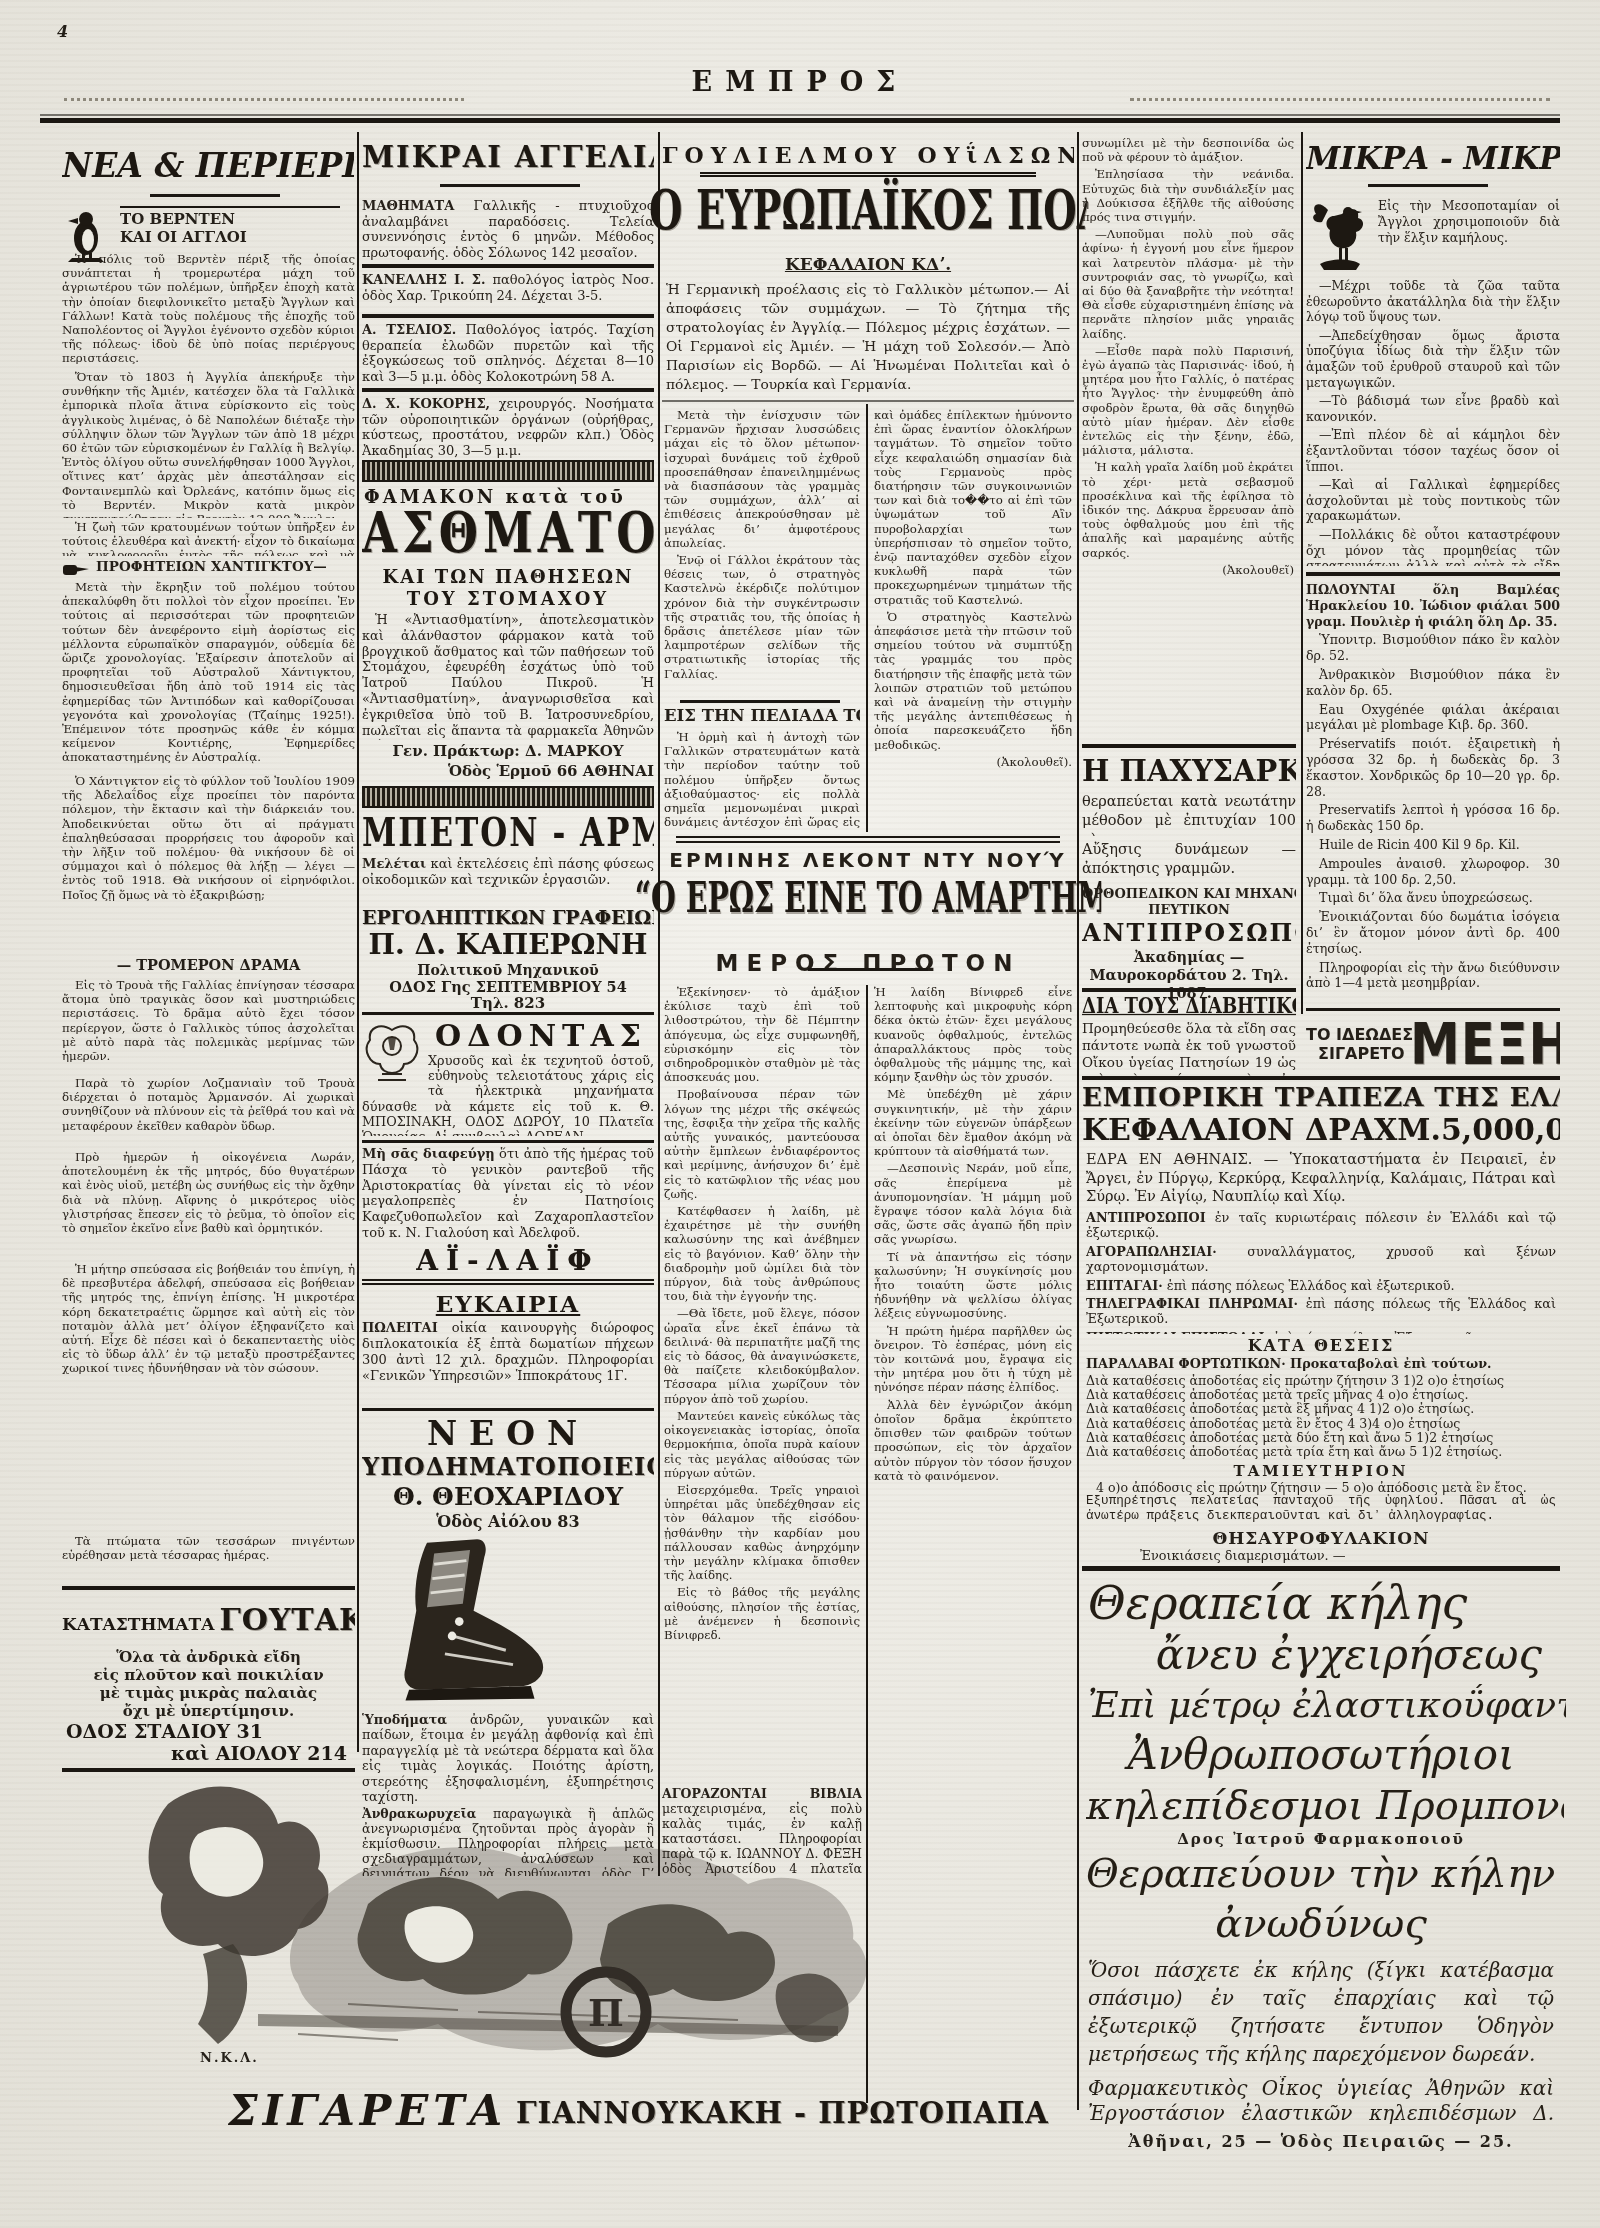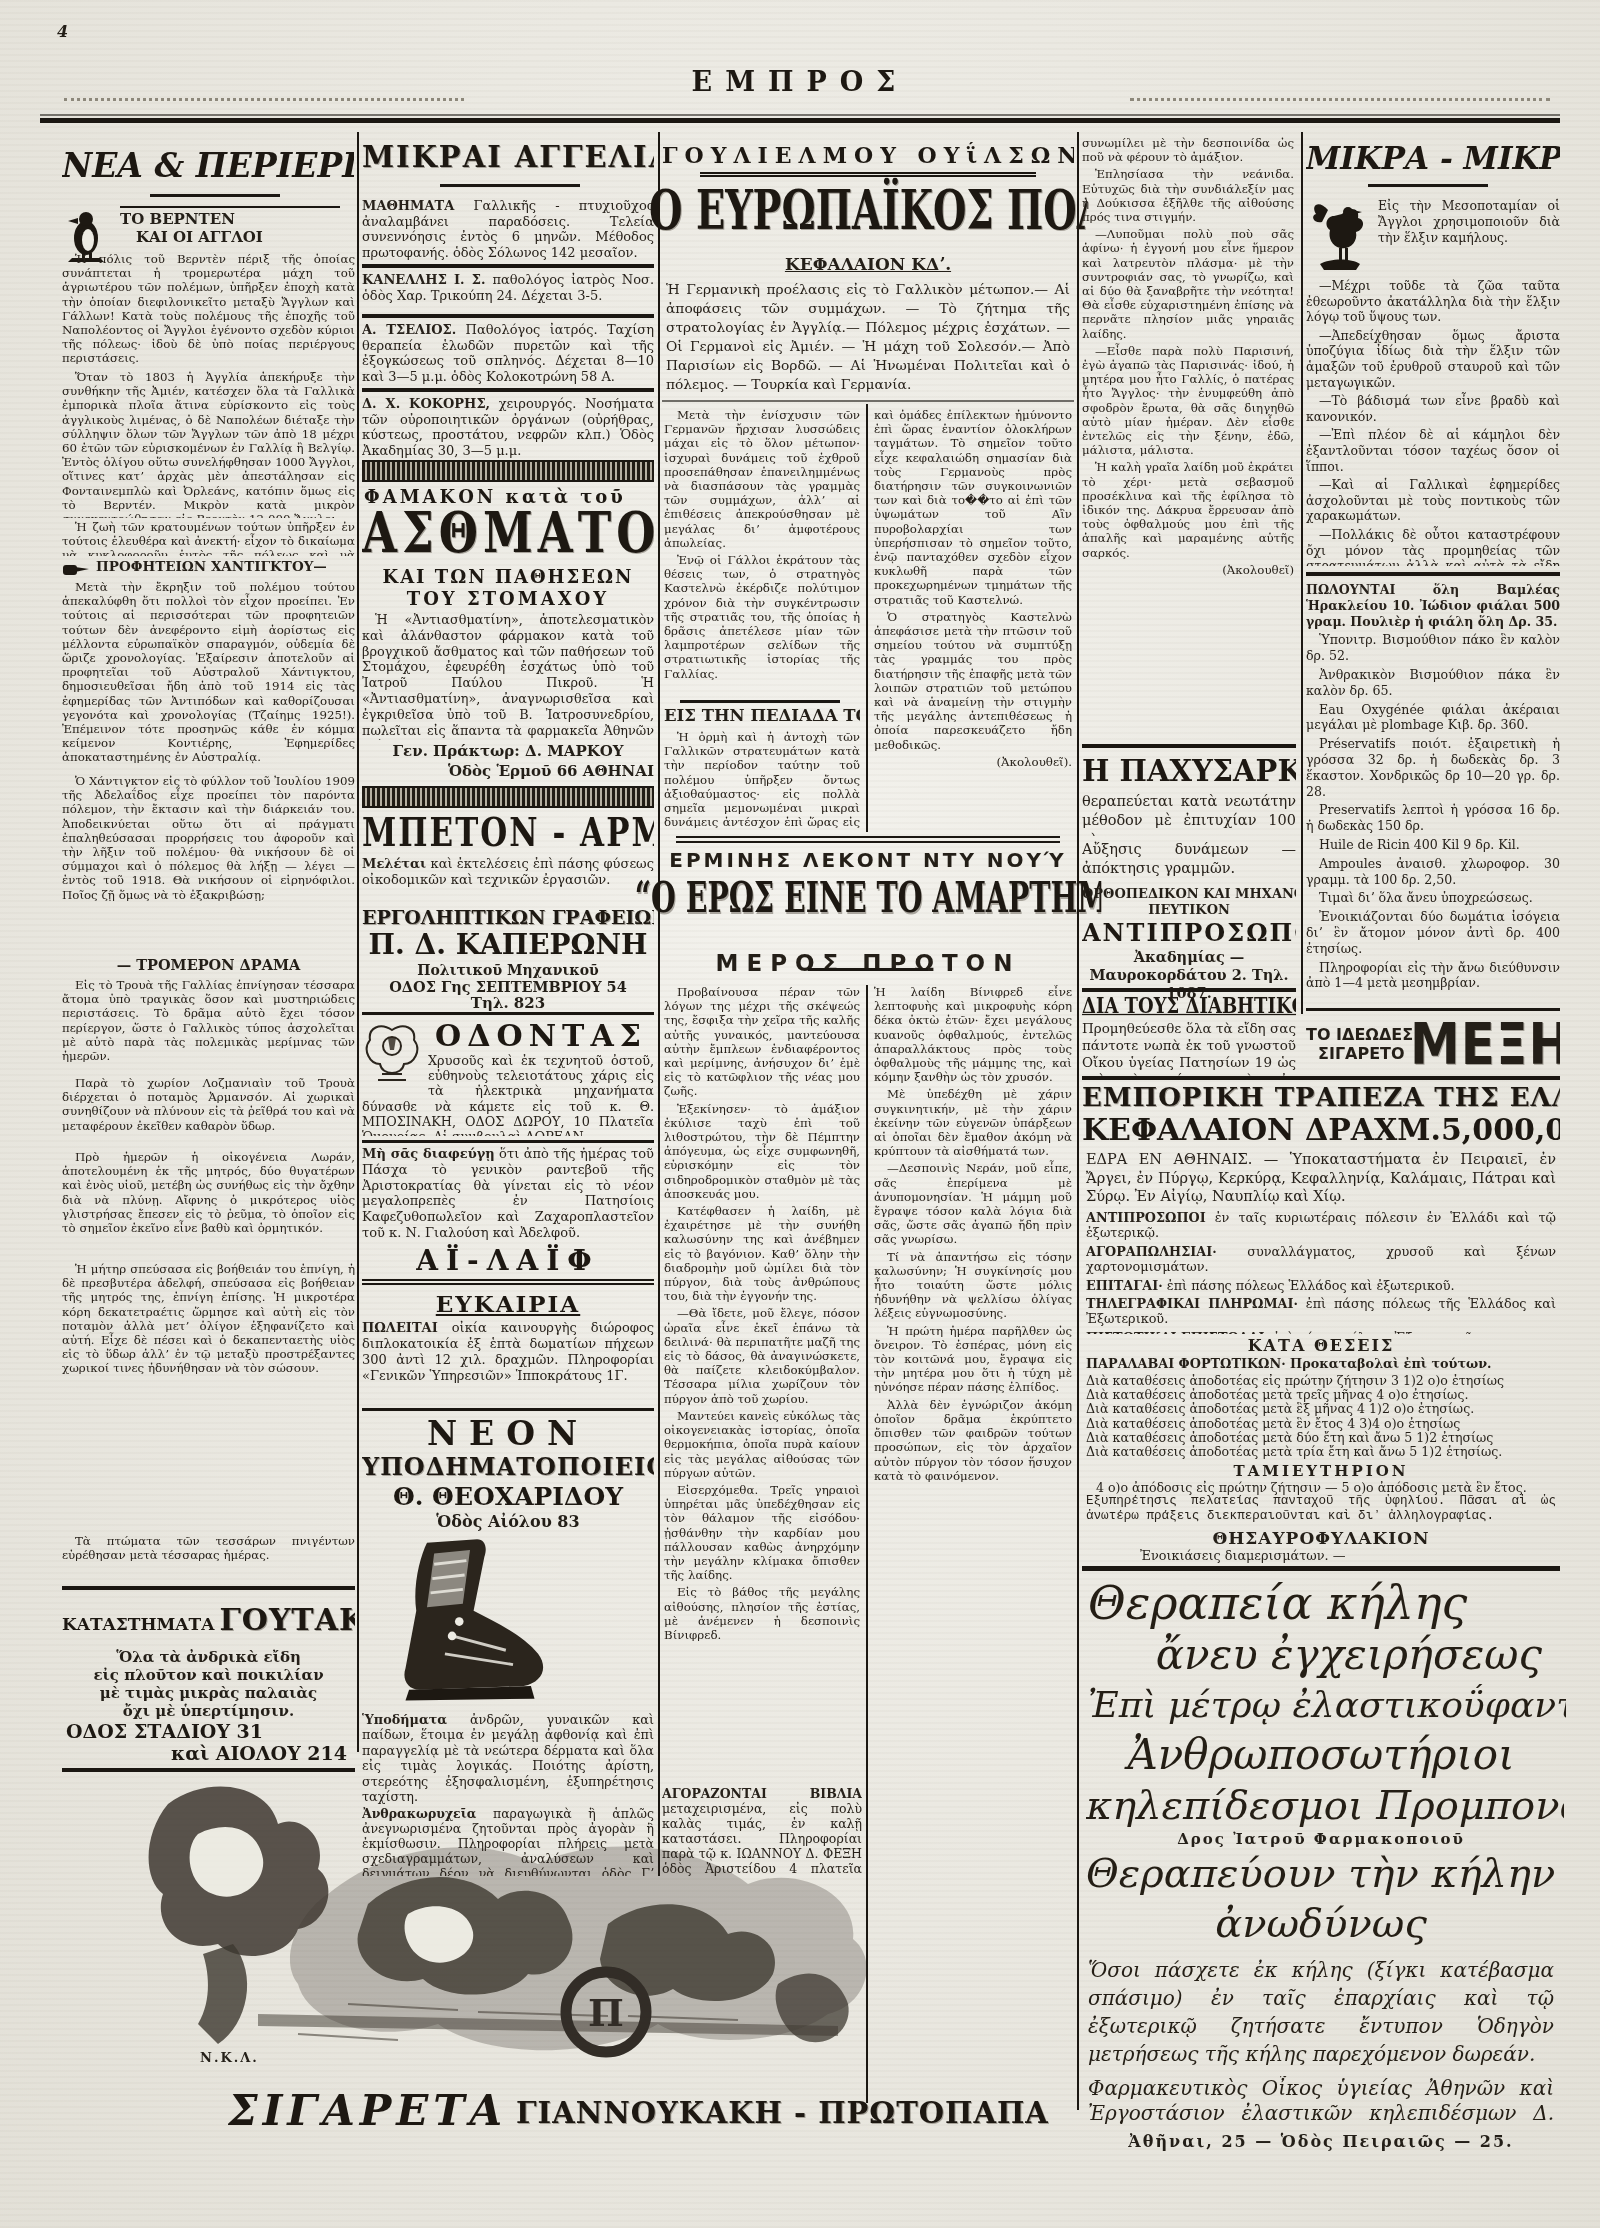--- a/index.html
+++ b/index.html
@@ -54,21 +54,21 @@
       <ellipse class="ink2" cx="22" cy="30" rx="12" ry="17"></ellipse>
       <circle class="ink2" cx="22" cy="11" r="7"></circle>
       <polygon class="ink2" points="14,10 4,13 14,16"></polygon>
       <ellipse fill="#edebe3" cx="24" cy="32" rx="6" ry="11"></ellipse>
       <path class="ink2" d="M8 50 L36 50 L40 54 L4 54 Z"></path>
       <rect class="ink2" x="18" y="45" width="3" height="6"></rect>
         <rect class="ink2" x="25" y="45" width="3" height="6"></rect>
     </svg>
   </span>
   <div class="abs b" style="left:120px;top:206px;width:220px;font-size:15px;border-top:2px solid #1b1712;padding-top:2px;">ΤΟ ΒΕΡΝΤΕΝ</div>
-  <div class="abs b" style="left:136px;top:228px;width:220px;font-size:15px;">ΚΑΙ ΟΙ ΑΓΓΛΟΙ</div>
+  <div class="abs b" style="left:120px;top:228px;width:220px;font-size:15px;">ΚΑΙ ΟΙ ΑΓΓΛΟΙ</div>
   <div class="abs j" style="left:62px;top:252px;width:293px;height:116px;">
       <p>Ἡ πόλις τοῦ Βερντὲν πέριξ τῆς ὁποίας συνάπτεται ἡ τρομερωτέρα μάχη τοῦ ἀγριωτέρου τῶν πολέμων, ὑπῆρξεν ἐποχὴ κατὰ τὴν ὁποίαν διεφιλονικεῖτο μεταξὺ Ἄγγλων καὶ Γάλλων! Κατὰ τοὺς πολέμους τῆς ἐποχῆς τοῦ Ναπολέοντος οἱ Ἄγγλοι ἐγένοντο σχεδὸν κύριοι τῆς πόλεως· ἰδοὺ δὲ ὑπὸ ποίας περιέργους περιστάσεις.</p>
     </div>
   <div class="abs j" style="left:62px;top:370px;width:293px;height:148px;">
       <p>Ὅταν τὸ 1803 ἡ Ἀγγλία ἀπεκήρυξε τὴν συνθήκην τῆς Ἀμιέν, κατέσχεν ὅλα τὰ Γαλλικὰ ἐμπορικὰ πλοῖα ἅτινα εὑρίσκοντο εἰς τοὺς ἀγγλικοὺς λιμένας, ὁ δὲ Ναπολέων διέταξε τὴν σύλληψιν ὅλων τῶν Ἄγγλων τῶν ἀπὸ 18 μέχρι 60 ἐτῶν τῶν εὑρισκομένων ἐν Γαλλίᾳ ἢ Βελγίῳ. Ἐντὸς ὀλίγου οὕτω συνελήφθησαν 1000 Ἄγγλοι, οἵτινες κατʼ ἀρχὰς μὲν ἀπεστάλησαν εἰς Φονταινεμπλὼ καὶ Ὀρλεάνς, κατόπιν ὅμως εἰς τὸ Βερντέν. Μικρὸν κατὰ μικρὸν συνεκεντρώθησαν εἰς Βερντὲν 12,000 Ἄγγλοι.</p>
     </div>
   <div class="abs j" style="left:62px;top:520px;width:293px;height:36px;">
       <p>Ἡ ζωὴ τῶν κρατουμένων τούτων ὑπῆρξεν ἐν τούτοις ἐλευθέρα καὶ ἀνεκτή· εἶχον τὸ δικαίωμα νὰ κυκλοφοροῦν ἐντὸς τῆς πόλεως καὶ νὰ ἐπικοινωνοῦν μὲ τοὺς κατοίκους, οὕτως ὥστε ἡ μικρὰ φρουριακὴ πόλις ἔλαβε κατʼ ὀλίγον ὄψιν ἀγγλικῆς ἀποικίας.</p>
     </div>
   <span class="abs" style="left:62px;top:560px;width:28px;height:18px;">
@@ -262,22 +262,22 @@
       <p>Ὁ στρατηγὸς Καστελνὼ ἀπεφάσισε μετὰ τὴν πτῶσιν τοῦ σημείου τούτου νὰ συμπτύξῃ τὰς γραμμάς του πρὸς διατήρησιν τῆς ἐπαφῆς μετὰ τῶν λοιπῶν στρατιῶν τοῦ μετώπου καὶ νὰ ἀναμείνῃ τὴν στιγμὴν τῆς μεγάλης ἀντεπιθέσεως ἡ ὁποία παρεσκευάζετο ἤδη μεθοδικῶς.</p>
     <p class="r noind" style="text-indent:0;">(Ἀκολουθεῖ).</p>
   </div>
 
   <div class="abs" style="left:676px;top:836px;width:384px;border-top:7px double #1b1712;"></div>
   <div class="abs c b nw sans" style="left:662px;top:848px;width:412px;font-size:20px;letter-spacing:3px;">ΕΡΜΙΝΗΣ ΛΕΚΟΝΤ ΝΤΥ ΝΟΥΎ</div>
   <div class="abs c ds nw rough" style="left:630px;top:880px;width:476px;font-size:29px;transform:scale(.98,1.5);transform-origin:50% 50%;">“Ο ΕΡΩΣ ΕΙΝΕ ΤΟ ΑΜΑΡΤΗΜΑ ΜΟΥ„</div>
   <div class="abs c b nw sans" style="left:662px;top:938px;width:412px;font-size:23px;letter-spacing:8px;margin-top:12px;">ΜΕΡΟΣ ΠΡΩΤΟΝ</div>
   <div class="abs" style="left:808px;top:968px;width:120px;border-top:3px solid #1b1712;"></div>
   <div class="abs j" style="left:664px;top:985px;width:196px;height:796px;">
-    <p>Προβαίνουσα πέραν τῶν λόγων της μέχρι τῆς σκέψεώς της, ἔσφιξα τὴν χεῖρα τῆς καλῆς αὐτῆς γυναικός, μαντεύουσα αὐτὴν ἔμπλεων ἐνδιαφέροντος καὶ μερίμνης, ἀνήσυχον διʼ ἐμὲ εἰς τὸ κατῶφλιον τῆς νέας μου ζωῆς.</p>
-      <p>Ἐξεκίνησεν· τὸ ἁμάξιον ἐκύλισε ταχὺ ἐπὶ τοῦ λιθοστρώτου, τὴν δὲ Πέμπτην ἀπόγευμα, ὡς εἶχε συμφωνηθῆ, εὑρισκόμην εἰς τὸν σιδηροδρομικὸν σταθμὸν μὲ τὰς ἀποσκευάς μου.</p>
+    <p>Ἐξεκίνησεν· τὸ ἁμάξιον ἐκύλισε ταχὺ ἐπὶ τοῦ λιθοστρώτου, τὴν δὲ Πέμπτην ἀπόγευμα, ὡς εἶχε συμφωνηθῆ, εὑρισκόμην εἰς τὸν σιδηροδρομικὸν σταθμὸν μὲ τὰς ἀποσκευάς μου.</p>
+      <p>Προβαίνουσα πέραν τῶν λόγων της μέχρι τῆς σκέψεώς της, ἔσφιξα τὴν χεῖρα τῆς καλῆς αὐτῆς γυναικός, μαντεύουσα αὐτὴν ἔμπλεων ἐνδιαφέροντος καὶ μερίμνης, ἀνήσυχον διʼ ἐμὲ εἰς τὸ κατῶφλιον τῆς νέας μου ζωῆς.</p>
       <p>Κατέφθασεν ἡ λαίδη, μὲ ἐχαιρέτησε μὲ τὴν συνήθη καλωσύνην της καὶ ἀνέβημεν εἰς τὸ βαγόνιον. Καθʼ ὅλην τὴν διαδρομὴν μοῦ ὡμίλει διὰ τὸν πύργον, διὰ τοὺς ἀνθρώπους του, διὰ τὴν ἐγγονήν της.</p>
     <p>—Θὰ ἴδετε, μοῦ ἔλεγε, πόσον ὡραῖα εἶνε ἐκεῖ ἐπάνω τὰ δειλινά· θὰ περιπατῆτε μαζῆ της εἰς τὸ δάσος, θὰ ἀναγινώσκετε, θὰ παίζετε κλειδοκύμβαλον. Τέσσαρα μίλια χωρίζουν τὸν πύργον ἀπὸ τοῦ χωρίου.</p>
       <p>Μαντεύει κανεὶς εὐκόλως τὰς οἰκογενειακὰς ἱστορίας, ὁποῖα θερμοκήπια, ὁποῖα πυρὰ καίουν εἰς τὰς μεγάλας αἰθούσας τῶν πύργων αὐτῶν.</p>
       <p>Εἰσερχόμεθα. Τρεῖς γηραιοὶ ὑπηρέται μᾶς ὑπεδέχθησαν εἰς τὸν θάλαμον τῆς εἰσόδου· ᾐσθάνθην τὴν καρδίαν μου πάλλουσαν καθὼς ἀνηρχόμην τὴν μεγάλην κλίμακα ὄπισθεν τῆς λαίδης.</p>
       <p>Εἰς τὸ βάθος τῆς μεγάλης αἰθούσης, πλησίον τῆς ἑστίας, μὲ ἀνέμενεν ἡ δεσποινὶς Βίνιφρεδ.</p>
   </div>
   <div class="abs j" style="left:874px;top:985px;width:198px;height:1118px;">
     <p class="noind">Ἡ λαίδη Βίνιφρεδ εἶνε λεπτοφυὴς καὶ μικροφυὴς κόρη δέκα ὀκτὼ ἐτῶν· ἔχει μεγάλους κυανοῦς ὀφθαλμούς, ἐντελῶς ἀπαραλλάκτους πρὸς τοὺς ὀφθαλμοὺς τῆς μάμμης της, καὶ κόμην ξανθὴν ὡς τὸν χρυσόν.</p>
       <p>Μὲ ὑπεδέχθη μὲ χάριν συγκινητικήν, μὲ τὴν χάριν ἐκείνην τῶν εὐγενῶν ὑπάρξεων αἱ ὁποῖαι δὲν ἔμαθον ἀκόμη νὰ κρύπτουν τὰ αἰσθήματά των.</p>
       <p>—Δεσποινὶς Νεράν, μοῦ εἶπε, σᾶς ἐπερίμενα μὲ ἀνυπομονησίαν. Ἡ μάμμη μοῦ ἔγραψε τόσον καλὰ λόγια διὰ σᾶς, ὥστε σᾶς ἀγαπῶ ἤδη πρὶν σᾶς γνωρίσω.</p>

